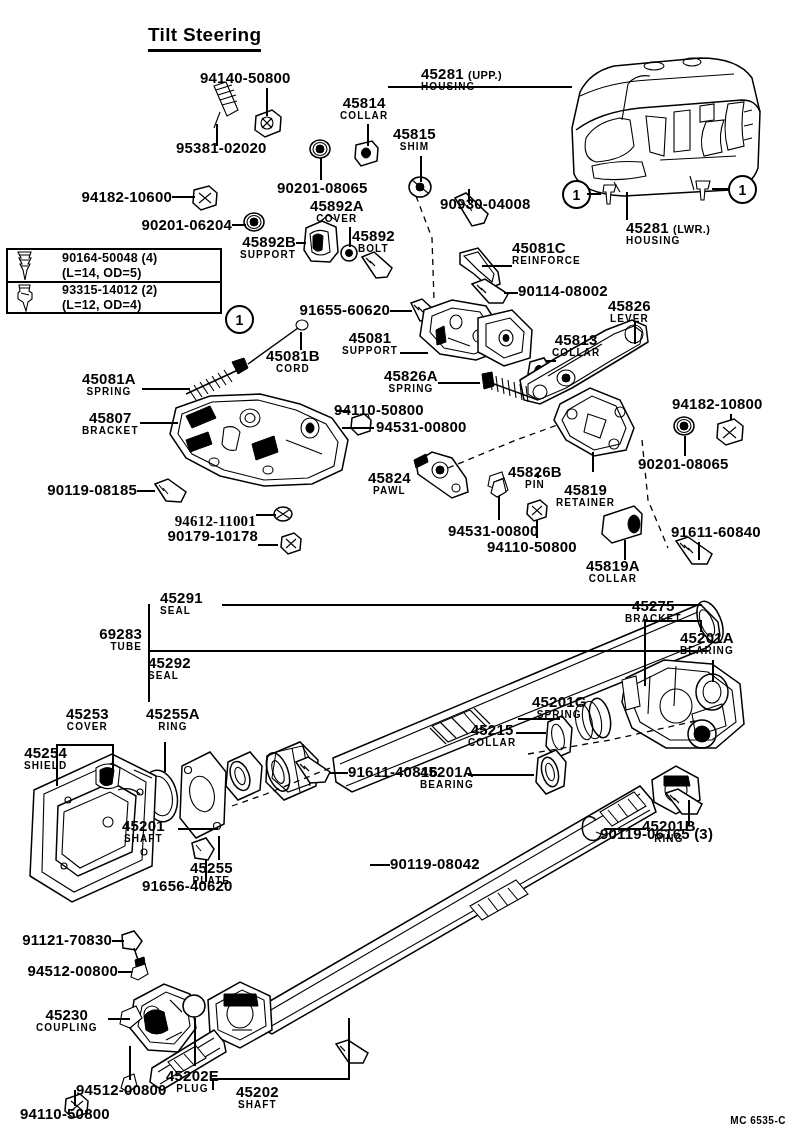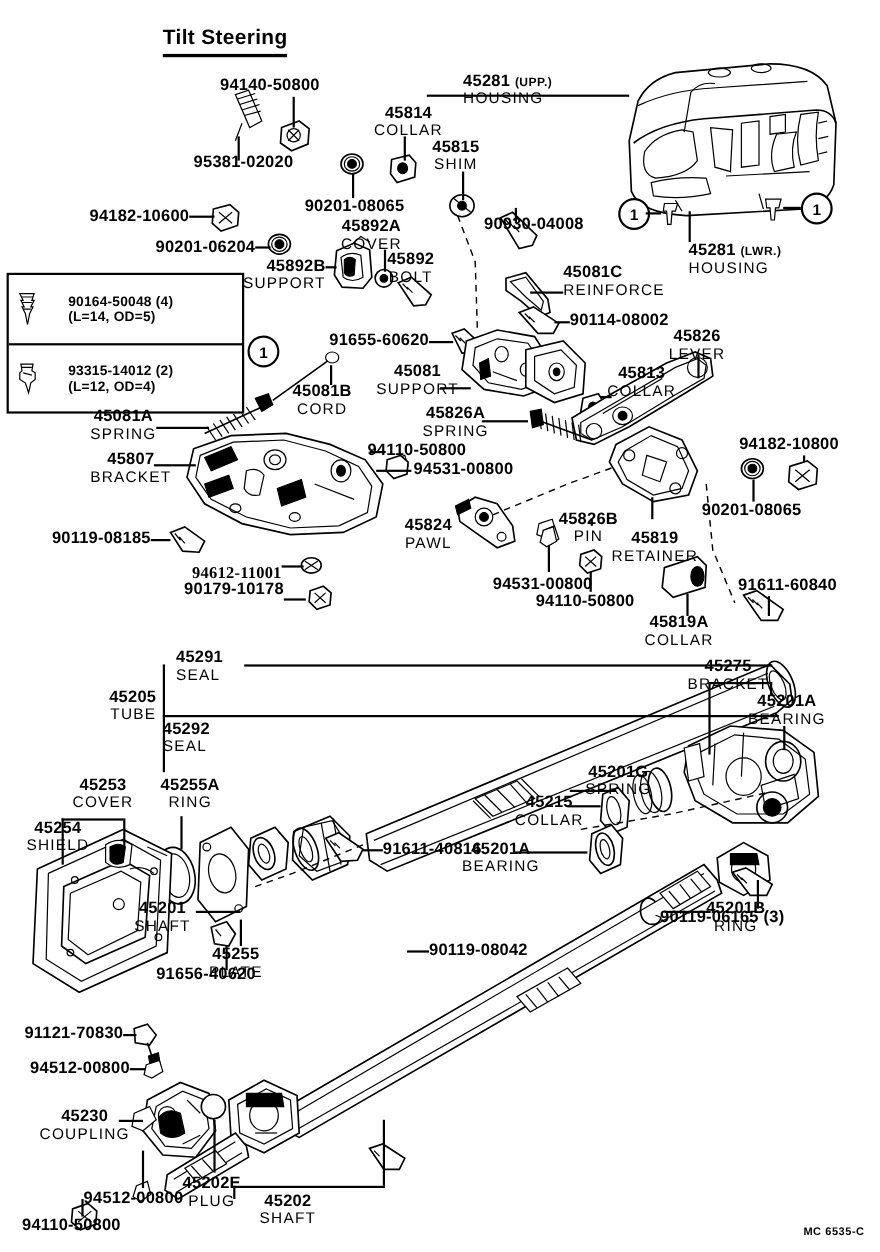--- a/index.html
+++ b/index.html
@@ -3,21 +3,21 @@
 <meta charset="utf-8">
 <style>
   html,body{margin:0;padding:0;background:#ffffff;}
   body{width:800px;height:1138px;position:relative;overflow:hidden;
        font-family:"Liberation Sans",sans-serif;color:#000;}
   #stage{position:absolute;inset:0;width:800px;height:1138px;}
 
   
   .lab{position:absolute;white-space:nowrap;line-height:1.0;}
   .lab .num{display:block;font-size:15px;font-weight:700;letter-spacing:.2px;}
-  .lab .nm{display:block;font-size:14px;font-weight:400;letter-spacing:1.1px;margin-top:1px;}
+  .lab .nm{display:block;font-size:10px;font-weight:700;letter-spacing:1.1px;margin-top:1px;}
   .lab.c{text-align:center;}
   .lab.r{text-align:right;}
   .lab .sfx{font-size:11px;font-weight:700;letter-spacing:.4px;}
 
   .title{position:absolute;left:148px;top:24px;font-size:19px;font-weight:700;
          letter-spacing:.3px;border-bottom:3px solid #000;padding-bottom:3px;}
 
   .corner{position:absolute;right:14px;bottom:12px;font-size:10px;font-weight:700;letter-spacing:.5px;}
 
   
@@ -25,21 +25,21 @@
   .lh{height:1.6px;}
   .lv{width:1.6px;}
 
   
   .circ{position:absolute;width:25px;height:25px;border:2px solid #000;border-radius:50%;
         display:flex;align-items:center;justify-content:center;font-size:14px;font-weight:700;
         background:#fff;}
 
   
   .legend{position:absolute;left:6px;top:248px;width:212px;border:2px solid #000;background:#fff;}
-  .legrow{display:flex;align-items:center;height:62px;padding:0 6px;box-sizing:border-box;}
+  .legrow{display:flex;align-items:center;height:31px;padding:0 6px;box-sizing:border-box;}
   .legrow+.legrow{border-top:2px solid #000;}
   .legtxt{font-size:12.5px;font-weight:700;line-height:1.15;margin-left:26px;letter-spacing:.2px;}
   .legico{width:22px;display:flex;justify-content:center;}
 
   svg{position:absolute;left:0;top:0;width:800px;height:1138px;overflow:visible;}
   .s{fill:none;stroke:#000;stroke-width:1.5;}
   .s2{fill:none;stroke:#000;stroke-width:1.1;}
   .sf{fill:#000;stroke:#000;stroke-width:1;}
   .dsh{fill:none;stroke:#000;stroke-width:1.3;stroke-dasharray:6 5;}
   .wf{fill:#fff;stroke:#000;stroke-width:1.5;}
@@ -628,21 +628,21 @@
   <div class="lab c" style="left:671px;top:524px;">
     <span class="num">91611-60840</span>
     </div>
 
   <div class="lab" style="left:160px;top:590px;">
     <span class="num">45291</span>
     <span class="nm">SEAL</span>
     </div>
 
   <div class="lab r" style="left:30px;top:626px;width:112px;">
-    <span class="num">45205</span>
+    <span class="num">69283</span>
     <span class="nm">TUBE</span>
     </div>
 
   <div class="lab" style="left:148px;top:655px;">
     <span class="num">45292</span>
     <span class="nm">SEAL</span>
     </div>
 
   <div class="lab c" style="left:66px;top:706px;">
     <span class="num">45253</span>

